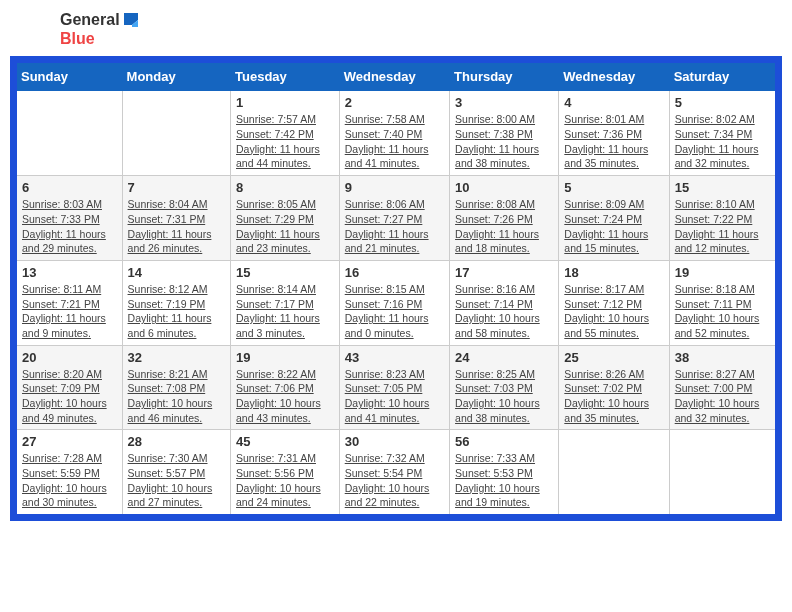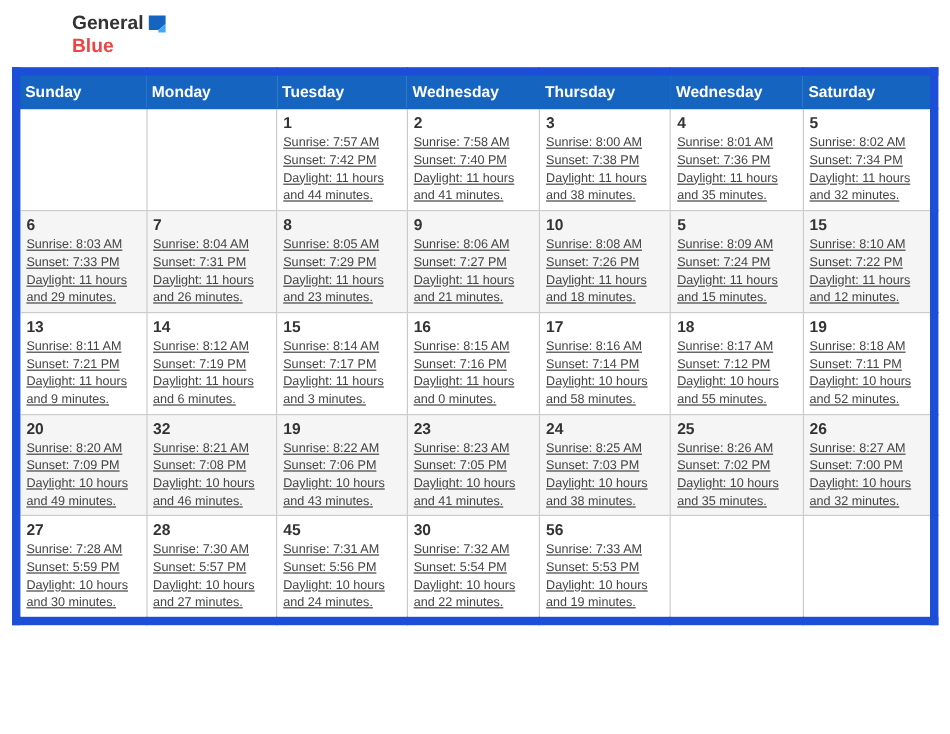--- a/index.html
+++ b/index.html
@@ -201,33 +201,33 @@
         </td>
         <td>
           <span class="day-num">32</span>
           <div class="day-info">Sunrise: 8:21 AM<br>Sunset: 7:08 PM<br>Daylight: 10 hours and 46 minutes.</div>
         </td>
         <td>
           <span class="day-num">19</span>
           <div class="day-info">Sunrise: 8:22 AM<br>Sunset: 7:06 PM<br>Daylight: 10 hours and 43 minutes.</div>
         </td>
         <td>
-          <span class="day-num">23</span>
+          <span class="day-num">43</span>
           <div class="day-info">Sunrise: 8:23 AM<br>Sunset: 7:05 PM<br>Daylight: 10 hours and 41 minutes.</div>
         </td>
         <td>
           <span class="day-num">24</span>
           <div class="day-info">Sunrise: 8:25 AM<br>Sunset: 7:03 PM<br>Daylight: 10 hours and 38 minutes.</div>
         </td>
         <td>
           <span class="day-num">25</span>
           <div class="day-info">Sunrise: 8:26 AM<br>Sunset: 7:02 PM<br>Daylight: 10 hours and 35 minutes.</div>
         </td>
         <td>
-          <span class="day-num">26</span>
+          <span class="day-num">38</span>
           <div class="day-info">Sunrise: 8:27 AM<br>Sunset: 7:00 PM<br>Daylight: 10 hours and 32 minutes.</div>
         </td>
       </tr>
       <tr>
         <td>
           <span class="day-num">27</span>
           <div class="day-info">Sunrise: 7:28 AM<br>Sunset: 5:59 PM<br>Daylight: 10 hours and 30 minutes.</div>
         </td>
         <td>
           <span class="day-num">28</span>

